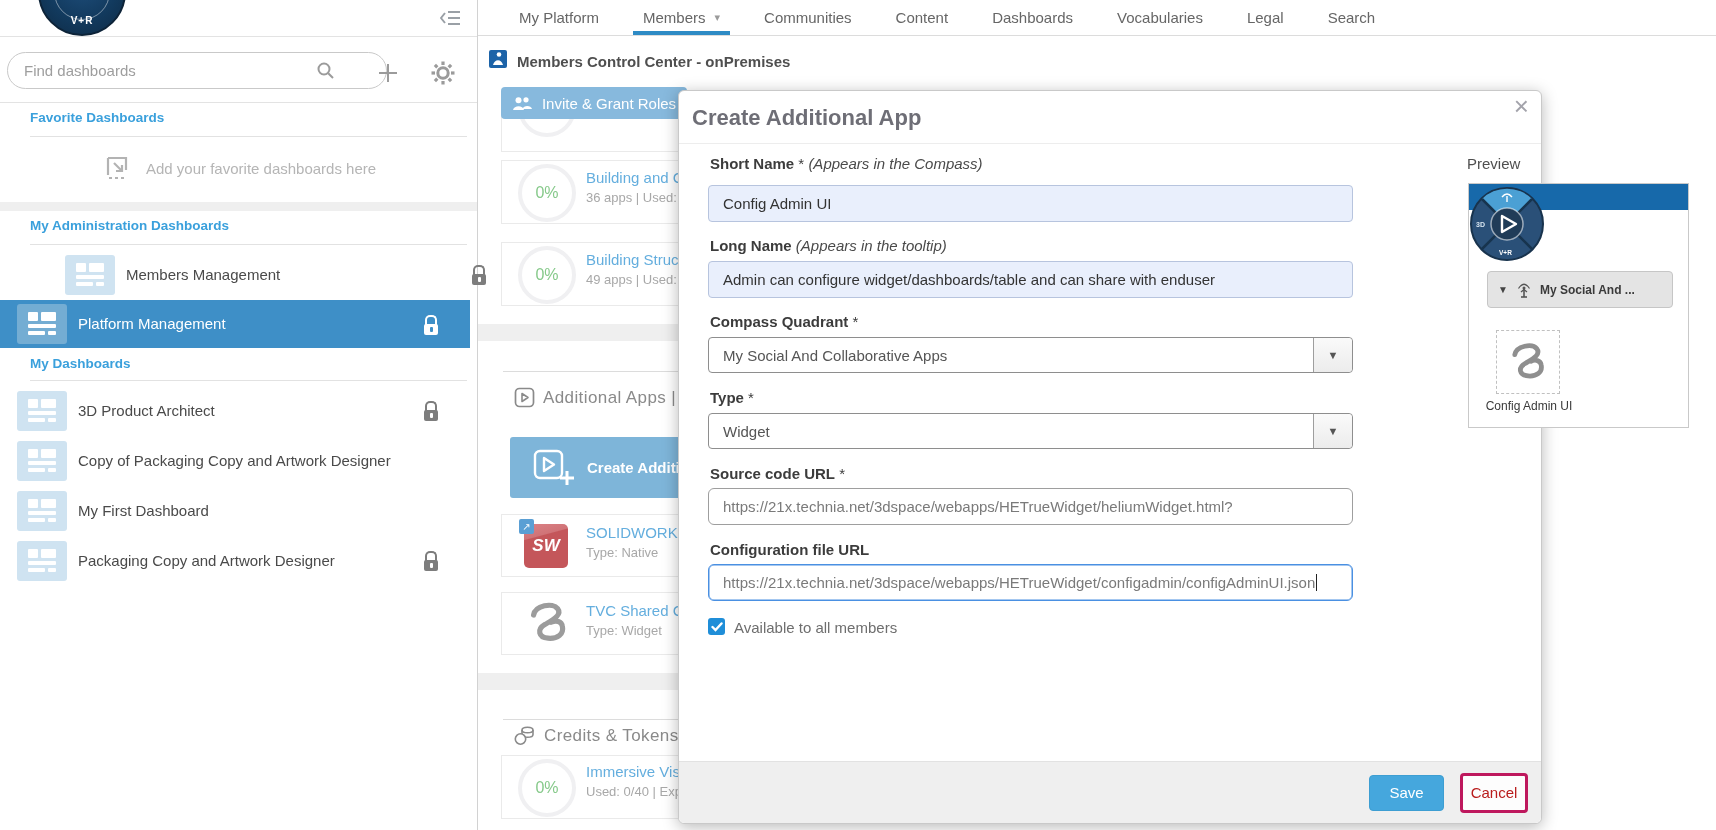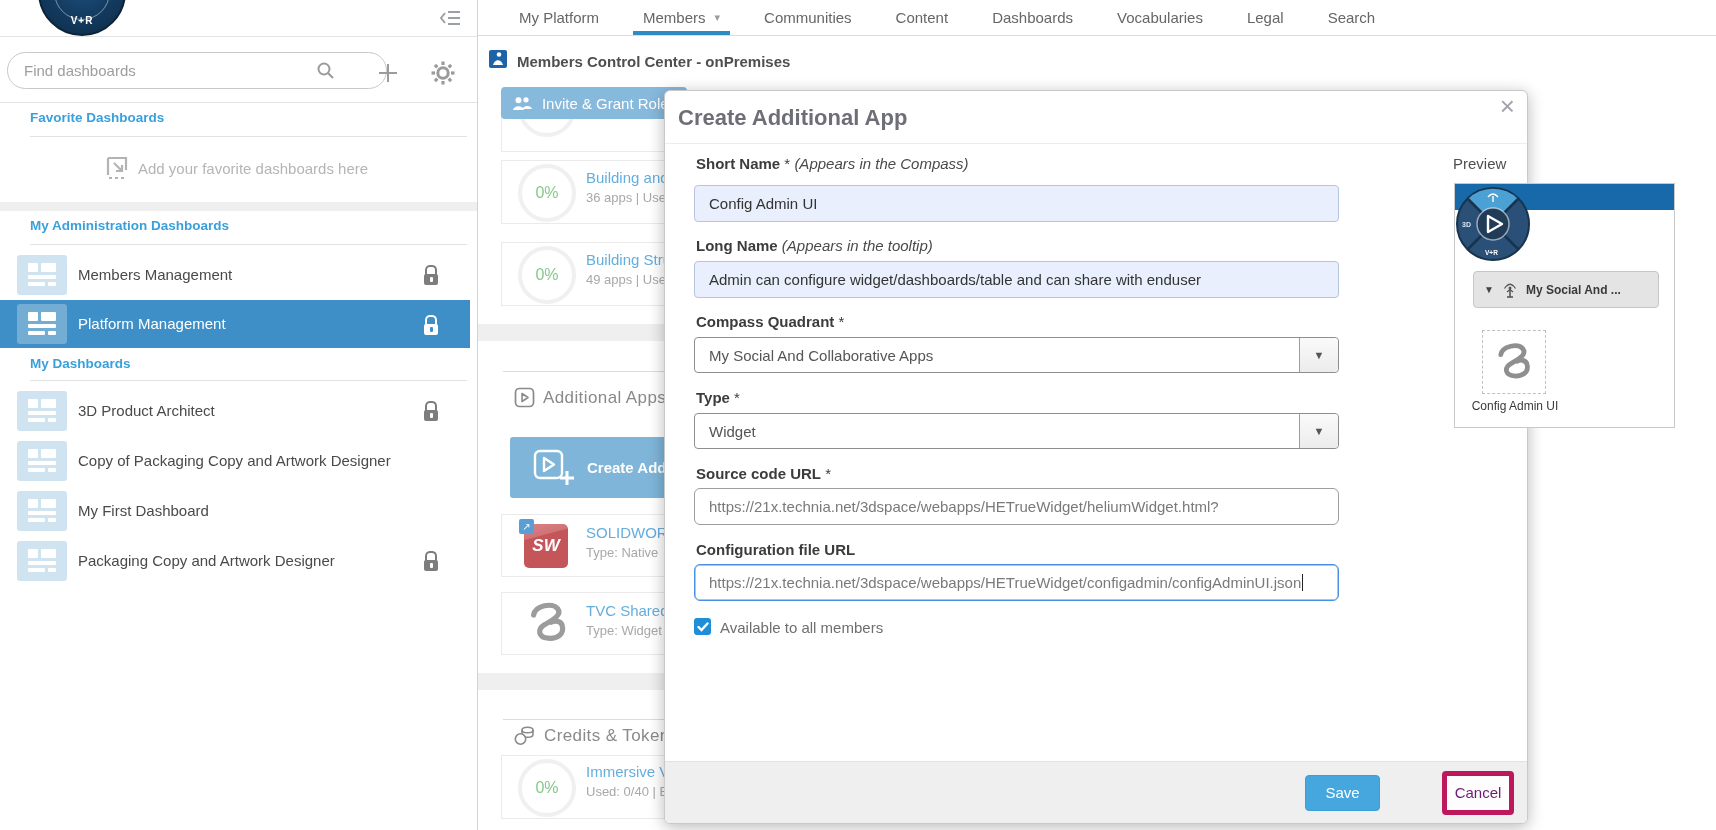--- a/index.html
+++ b/index.html
@@ -15,21 +15,21 @@
   .collapse-icon{position:absolute;left:440px;top:8px;width:22px;height:20px;}
   .sb-div{position:absolute;left:0;right:0;border-top:1px solid #e3e3e3;}
   .sb-search{position:absolute;left:7px;top:52px;width:322px;height:35px;border:1px solid #c9c9c9;border-radius:19px;
     font-size:15px;color:#555;padding:0 40px 0 16px;outline:none;background:#fff;font-family:"Liberation Sans",sans-serif;}
   .sb-search::placeholder{color:#9e9e9e;}
   .search-ic{position:absolute;left:316px;top:61px;}
   .sb-plus{position:absolute;left:378px;top:63px;width:20px;height:20px;}
   .sb-gear{position:absolute;left:430px;top:60px;width:26px;height:26px;}
   .sb-heading{position:absolute;left:30px;font-size:13.5px;font-weight:bold;color:var(--accent,#3aa0dc);}
   .hline{position:absolute;border-top:1px solid #e2e2e2;}
-  .fav-empty{position:absolute;left:104px;top:148px;height:40px;display:flex;align-items:center;gap:4px;}
+  .fav-empty{position:absolute;left:104px;top:148px;height:40px;display:flex;align-items:center;gap:12px;}
   .fav-empty-text{color:#b5b5b5;font-size:15px;}
   .sb-band,.bg-band{position:absolute;background:#efefef;}
   .srow{position:absolute;left:0;width:470px;height:46px;}
   .srow .tile{position:absolute;left:17px;top:3px;width:50px;height:40px;border-radius:3px;background:var(--tile-bg,#cfe3f1);}
   .tile-glyph{position:absolute;left:11px;top:8px;width:28px;height:24px;}
   .tile-glyph i{position:absolute;background:#fff;border-radius:1px;display:block;}
   .tg1{left:0;top:0;width:10px;height:9px;}
   .tg2{left:13px;top:0;width:15px;height:9px;}
   .tg3{left:0;top:12px;width:28px;height:4px;}
   .tg4{left:0;top:19px;width:17px;height:4px;}
@@ -69,21 +69,21 @@
   .create-tile .ctext{position:absolute;left:77px;top:22px;font-weight:bold;font-size:15px;white-space:nowrap;}
   .sw-cube{position:absolute;left:22px;top:9px;width:44px;height:44px;border-radius:5px;
     background:linear-gradient(165deg,#db8286 0%,#d07377 28%,#c4565a 30%,#c4565a 100%);
     display:flex;align-items:center;justify-content:center;color:#fff;font-weight:bold;font-style:italic;font-size:17px;}
   .sw-badge{position:absolute;left:17px;top:4px;width:15px;height:15px;background:#5a9fd4;border-radius:2px;
     color:#fff;font-size:10px;display:flex;align-items:center;justify-content:center;z-index:1;}
   .ds-logo-sm{position:absolute;left:22px;top:7px;}
   .divline{position:absolute;border-top:1px solid #dcdcdc;}
 
   
-  .modal{position:absolute;left:664px;top:90px;width:864px;height:734px;background:#fff;border:1px solid #c9c9c9;
+  .modal{position:absolute;left:678px;top:90px;width:864px;height:734px;background:#fff;border:1px solid #c9c9c9;
     border-radius:6px;box-shadow:0 3px 16px rgba(0,0,0,.28);z-index:20;box-sizing:border-box;}
   .m-title{position:absolute;left:13px;top:14px;font-size:22px;font-weight:bold;color:#6e6e76;}
   .m-close{position:absolute;right:12px;top:2px;font-size:26px;color:#a3a3ab;line-height:1;cursor:default;}
   .m-headline{position:absolute;left:0;right:0;top:52px;border-top:1px solid #ededed;}
   .f-label{position:absolute;left:31px;font-size:15px;color:#3c3c3c;white-space:nowrap;}
   .f-label b{font-weight:bold;}
   .f-label .hint{font-style:italic;font-weight:normal;color:#4a4a4a;}
   .f-input{position:absolute;left:29px;width:645px;height:37px;box-sizing:border-box;border-radius:4px;
     font-size:15px;color:#333;display:flex;align-items:center;padding:0 14px;white-space:nowrap;overflow:hidden;}
   .autofill{background:var(--autofill-bg,#e9effc);border:1px solid #b7c4de;}
@@ -96,22 +96,22 @@
   .url-input.focused{border:1px solid var(--focus-border,#4a90e2);box-shadow:0 0 0 .5px var(--focus-border,#4a90e2) inset;}
   .caret{display:inline-block;width:1px;height:17px;background:#222;margin-left:1px;}
   .cb{position:absolute;left:29px;width:17px;height:17px;background:var(--checkbox-bg,#1f8ed8);border-radius:3px;
     display:flex;align-items:center;justify-content:center;}
   .cb-label{position:absolute;left:55px;font-size:15px;color:#6e6e6e;}
   .m-footer{position:absolute;left:0;right:0;bottom:0;height:62px;background:var(--footer-bg,#efefef);
     border-top:1px solid #e2e2e2;border-radius:0 0 6px 6px;display:flex;align-items:center;justify-content:flex-end;
     gap:16px;padding-right:13px;box-sizing:border-box;}
   .btn-save{width:73px;height:34px;background:var(--save-btn-bg,#45a7dd);border:1px solid #3d9ed2;border-radius:4px;
     color:#fff;font-size:15px;display:flex;align-items:center;justify-content:center;}
-  .btn-cancel{width:62px;height:34px;background:#fdfdfd;border:5px solid #be185d;border-radius:4px;
-    color:#701a75;font-size:15px;display:flex;align-items:center;justify-content:center;margin-left:46px;}
+  .btn-cancel{width:62px;height:34px;background:#fdfdfd;border:3px solid #be185d;border-radius:4px;
+    color:#b91c1c;font-size:15px;display:flex;align-items:center;justify-content:center;}
 
   
   .pv-heading{position:absolute;left:788px;top:64px;font-size:15px;color:#4f4f4f;}
   .pv-box{position:absolute;left:789px;top:92px;width:221px;height:245px;border:1px solid #c9c9c9;background:#fff;box-sizing:border-box;}
   .pv-bar{position:absolute;left:0;right:0;top:0;height:26px;background:var(--preview-bar-bg,#1769aa);}
   .pv-compass{position:absolute;left:0;top:2px;}
   .pv-quadbtn{position:absolute;left:18px;top:87px;width:186px;height:37px;background:#e4e4e4;border:1px solid #c6c6c6;
     border-radius:4px;display:flex;align-items:center;padding:0 10px;gap:8px;box-sizing:border-box;}
   .pv-quadbtn .arrow{font-size:10px;color:#444;}
   .pv-quadbtn .qlabel{font-size:12px;font-weight:bold;color:#3a3a3a;white-space:nowrap;overflow:hidden;}
@@ -170,21 +170,21 @@
         <path d="M10,9 L18,17" stroke="#b3b3b3" stroke-width="2.2"></path>
         <path d="M18,11 V17 H12" stroke="#b3b3b3" stroke-width="2.2" fill="none"></path>
       </svg>
       <span class="fav-empty-text">Add your favorite dashboards here</span>
     </div>
 
     <div class="sb-band" style="left:0;right:0;top:202px;height:9px;"></div>
     <div class="sb-heading" style="top:218px;">My Administration Dashboards</div>
     <div class="hline" style="left:30px;right:10px;top:244px;"></div>
 
-    <div class="srow" style="top:252px;">
+    <div class="srow" style="top:252px;margin-left:48px;">
       <span class="tile">
         <span class="tile-glyph">
             <i class="tg1"></i>
             <i class="tg2"></i>
             <i class="tg3"></i>
             <i class="tg4"></i>
             <i class="tg5"></i>
           </span>
       </span>
       <span class="rlabel">Members Management</span>

